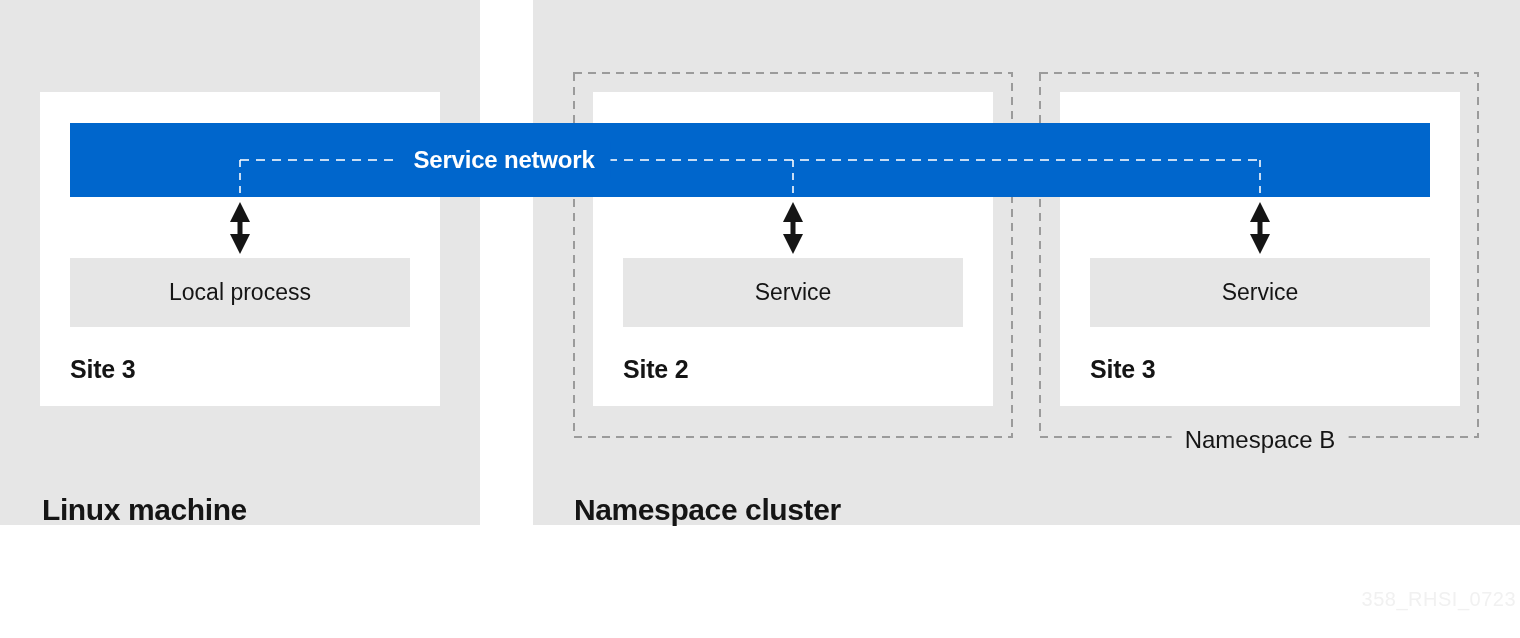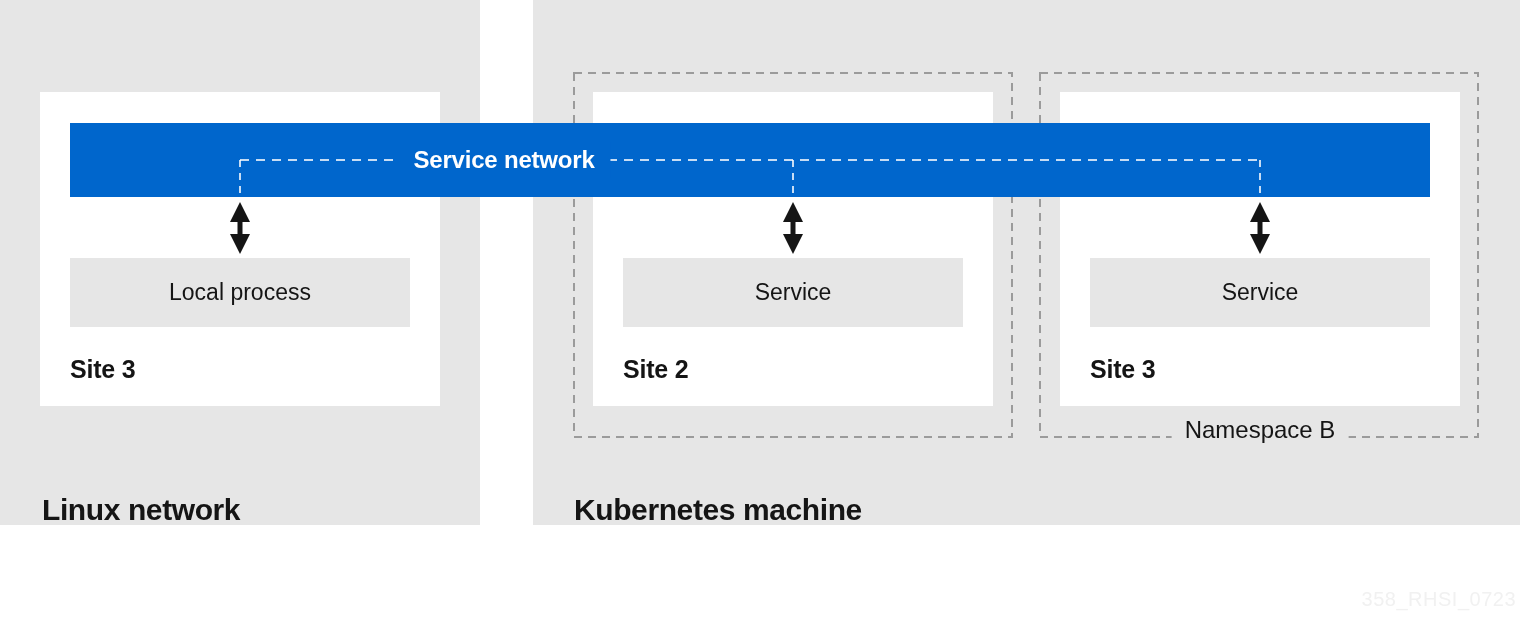--- a/index.html
+++ b/index.html
@@ -134,20 +134,20 @@
     <span>Service</span>
   </div>
   <div class="abs gray-box" style="left:1090px; top:258px; width:340px; height:69px;">
     <span>Service</span>
   </div>
 
   <div class="abs site-label" style="left:70px; top:357px;">Site 3</div>
   <div class="abs site-label" style="left:623px; top:357px;">Site 2</div>
   <div class="abs site-label" style="left:1090px; top:357px;">Site 3</div>
 
-  <div class="abs ns-label" style="left:1260px; top:430px;text-align:right;">Namespace B</div>
+  <div class="abs ns-label" style="left:1260px; top:440px;text-align:right;">Namespace B</div>
 
-  <div class="abs heading" style="left:42px; top:494px;">Linux network</div>
-  <div class="abs heading" style="left:574px; top:494px;">Kubernetes machine</div>
+  <div class="abs heading" style="left:42px; top:494px;">Linux machine</div>
+  <div class="abs heading" style="left:574px; top:494px;">Namespace cluster</div>
 
   <div class="abs watermark" style="right:4px; top:588px;">358_RHSI_0723</div>
 
 </div>
 
 </body></html>

